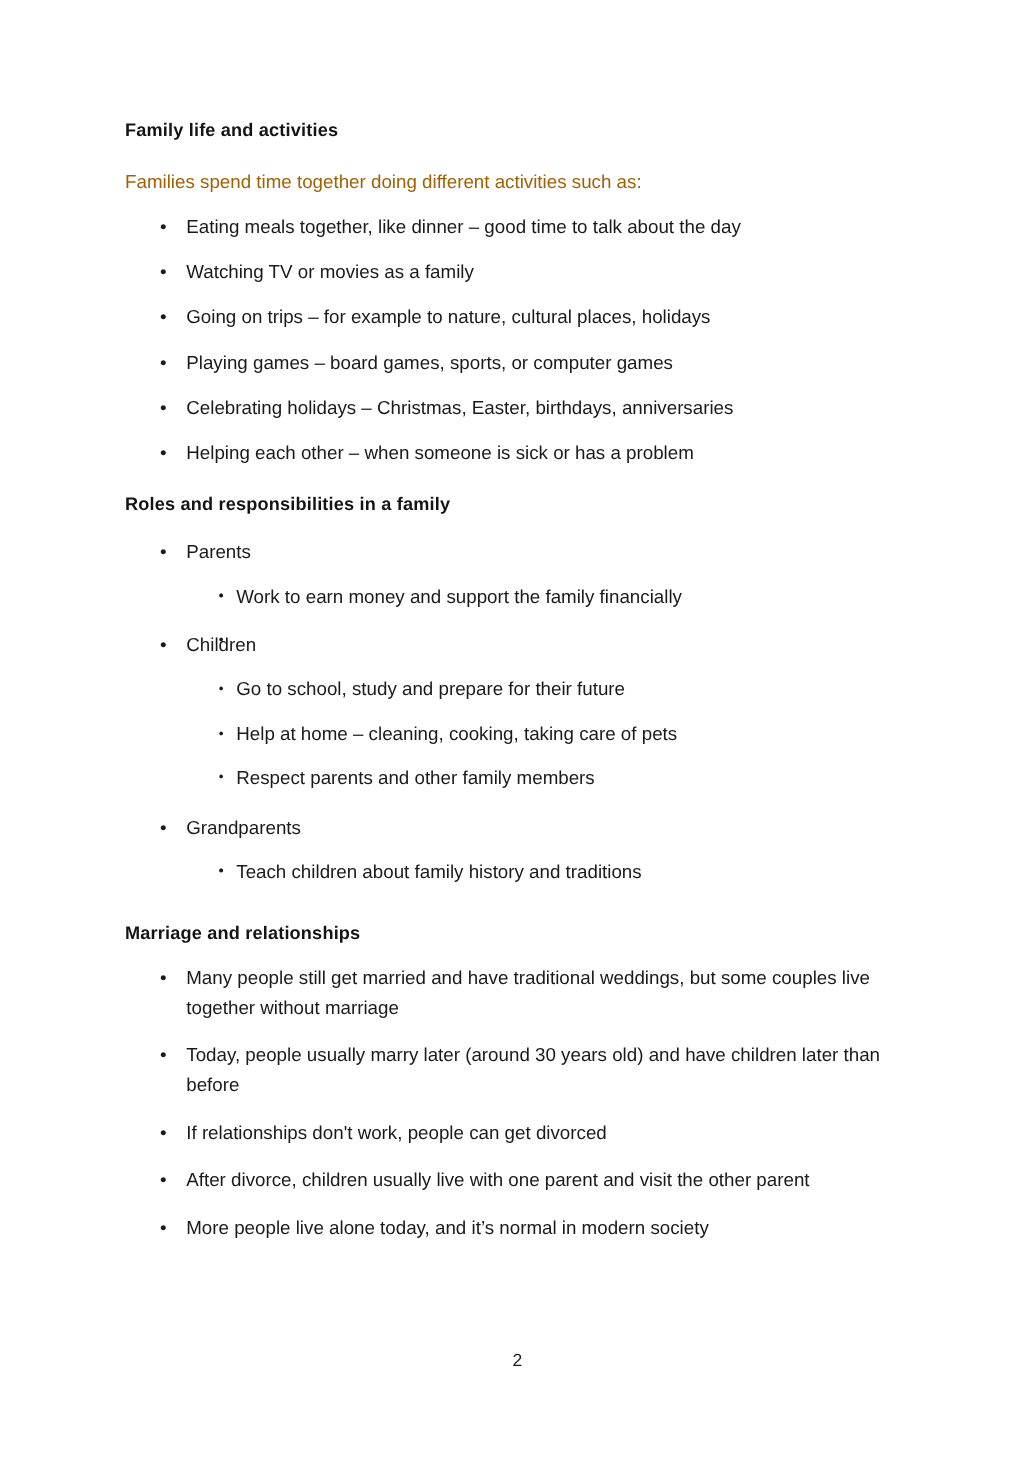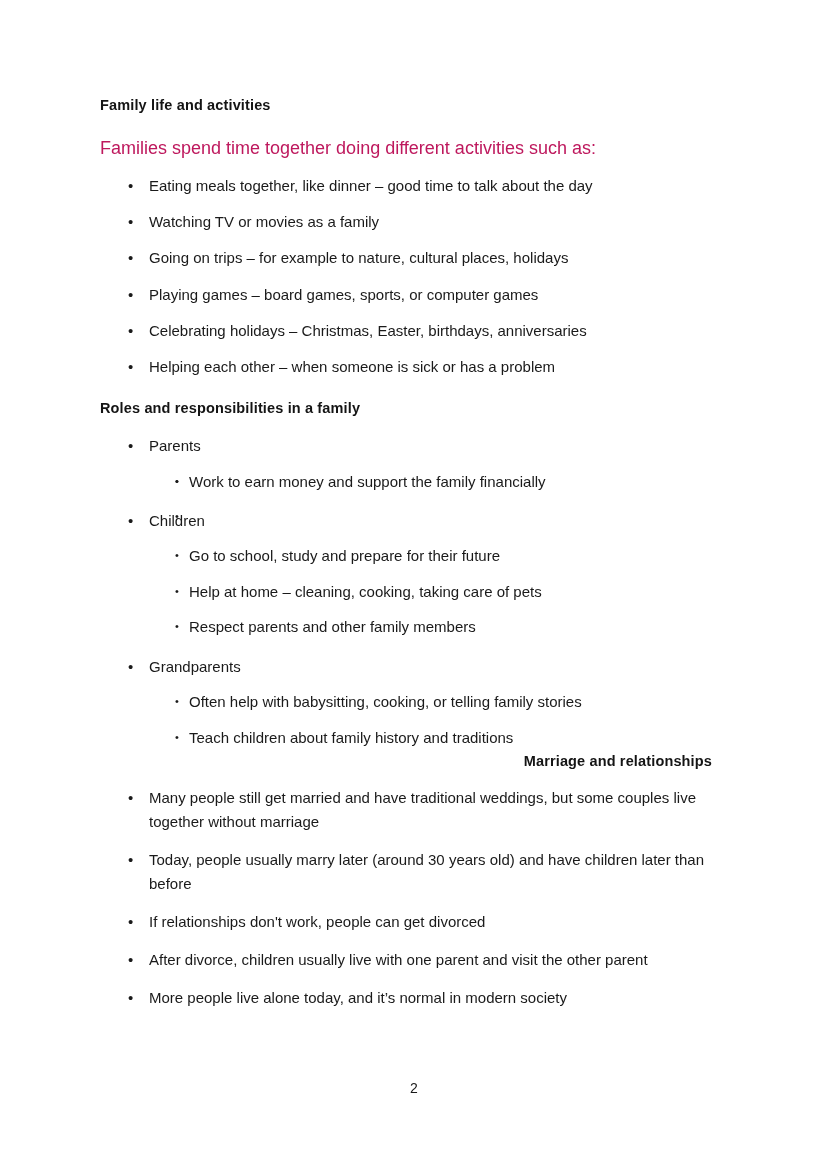--- a/index.html
+++ b/index.html
@@ -38,26 +38,26 @@
     margin: 0;
     padding: 0;
     color: #141414;
   }
   .section-heading.sp-top {
     margin-top: 20.5px;
   }
 
   
   .lead-paragraph {
-    font-size: 18px;
+    font-size: 15px;
     line-height: 1.35;
     margin: 0;
     padding: 0;
     margin-top: 20px;
-    color: #be185d;
+    color: #a16207;
   }
 
   
   ul.level1 {
     list-style: none;
     margin: 0;
     padding: 0;
     margin-top: 14px;
   }
   ul.level1 > li {
@@ -116,22 +116,21 @@
   .role-label {
     font-weight: normal;
   }
 
   strong, .b {
     font-weight: normal;
   }
 
   
   .after-list {
-    margin-top: 3px;
-    text-align: right;
+    margin-top: 28px;
   }
 
   
   ul.level1.wrapping > li {
     margin-top: 14px;
     line-height: 1.6;
   }
   ul.level1.wrapping > li:first-child {
     margin-top: 0;
   }
@@ -210,21 +209,21 @@
           <li>
             <span class="bullet">•</span><span>Respect parents and other family members</span>
           </li>
         </ul>
       </li>
 
       <li>
         <span class="bullet">•</span><span class="role-label">Grandparents</span>
         <ul class="level2">
           <li>
-            <span class="bullet">•</span><span>Often help with babysitting, cooking, or telling family stories</span>
+            <span class="bullet">•</span>
           </li>
           <li>
             <span class="bullet">•</span><span>Teach children about family history and traditions</span>
           </li>
         </ul>
       </li>
 
     </ul>
 
     <h2 class="section-heading after-list">Marriage and relationships</h2>

